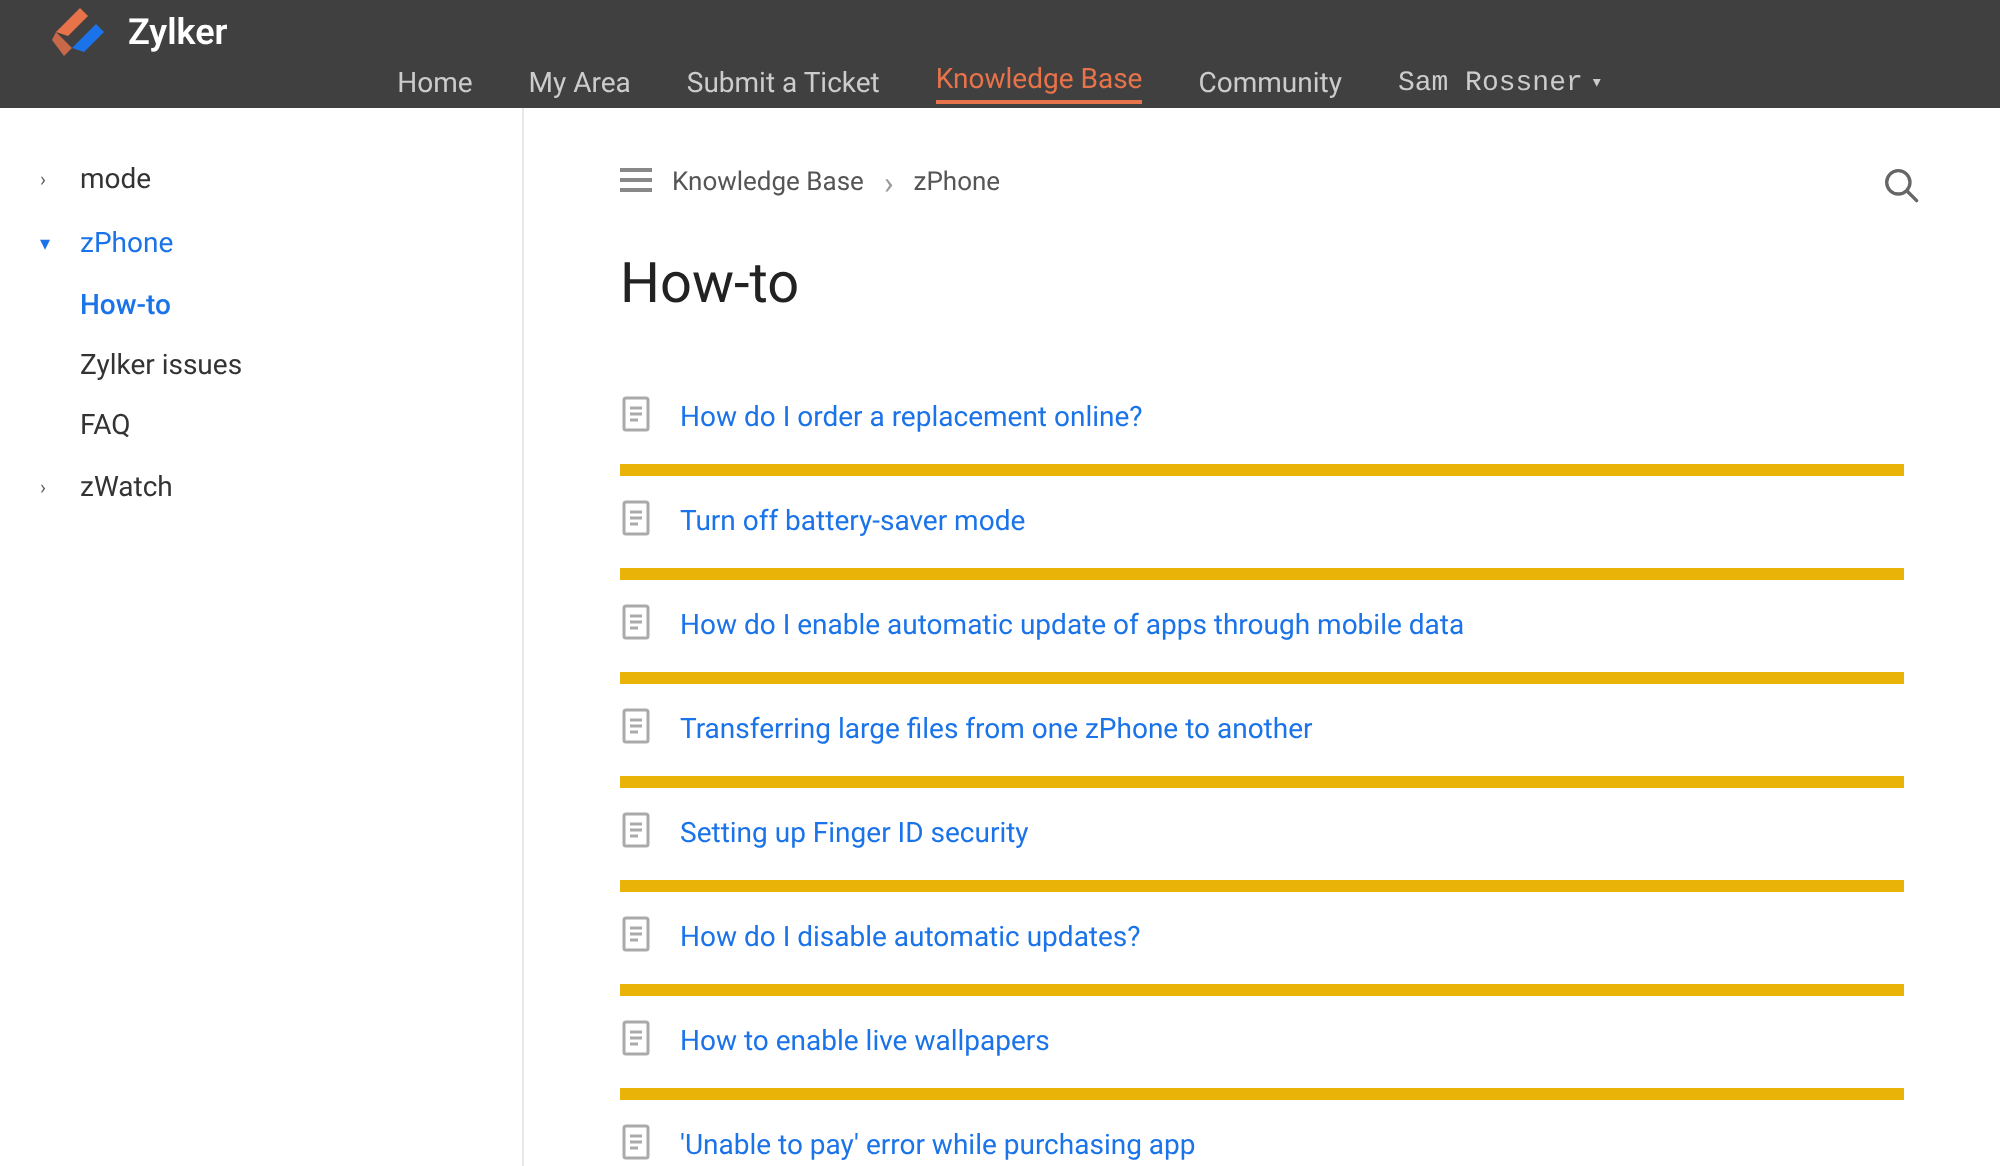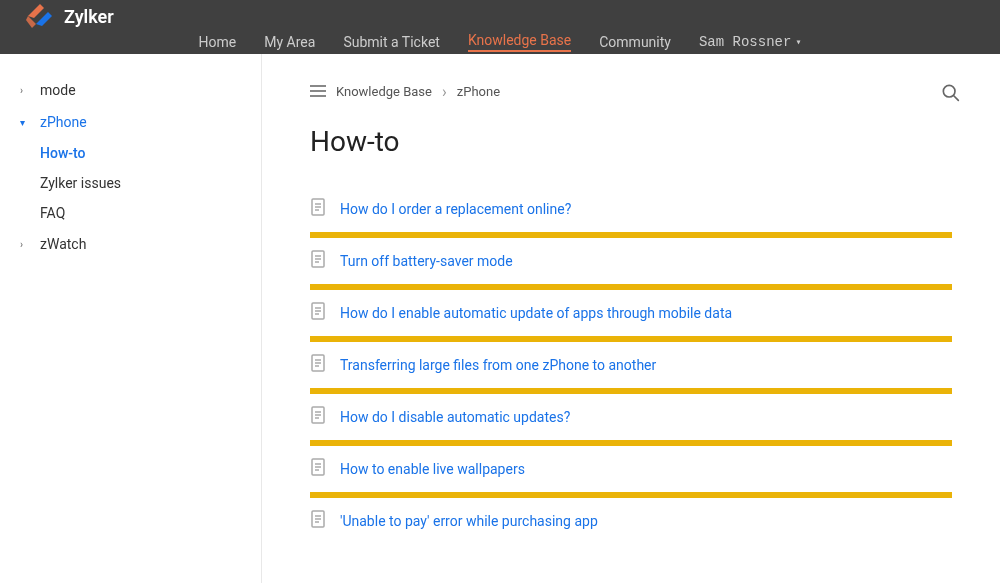--- a/index.html
+++ b/index.html
@@ -295,20 +295,31 @@
       </li>
       <li class="article-item">
         <span class="article-icon">
           <svg width="16" height="18" viewBox="0 0 16 18" fill="none" stroke="#aaa" stroke-width="1.5">
             <rect x="2" y="1" width="12" height="16" rx="1"></rect>
             <line x1="5" y1="6" x2="11" y2="6"></line>
             <line x1="5" y1="9" x2="11" y2="9"></line>
             <line x1="5" y1="12" x2="9" y2="12"></line>
           </svg>
         </span>
+        <a class="article-link">Setting up Finger ID security</a>
+      </li>
+      <li class="article-item">
+        <span class="article-icon">
+          <svg width="16" height="18" viewBox="0 0 16 18" fill="none" stroke="#aaa" stroke-width="1.5">
+            <rect x="2" y="1" width="12" height="16" rx="1"></rect>
+            <line x1="5" y1="6" x2="11" y2="6"></line>
+            <line x1="5" y1="9" x2="11" y2="9"></line>
+            <line x1="5" y1="12" x2="9" y2="12"></line>
+          </svg>
+        </span>
         <a class="article-link">How do I disable automatic updates?</a>
       </li>
       <li class="article-item">
         <span class="article-icon">
           <svg width="16" height="18" viewBox="0 0 16 18" fill="none" stroke="#aaa" stroke-width="1.5">
             <rect x="2" y="1" width="12" height="16" rx="1"></rect>
             <line x1="5" y1="6" x2="11" y2="6"></line>
             <line x1="5" y1="9" x2="11" y2="9"></line>
             <line x1="5" y1="12" x2="9" y2="12"></line>
           </svg>

